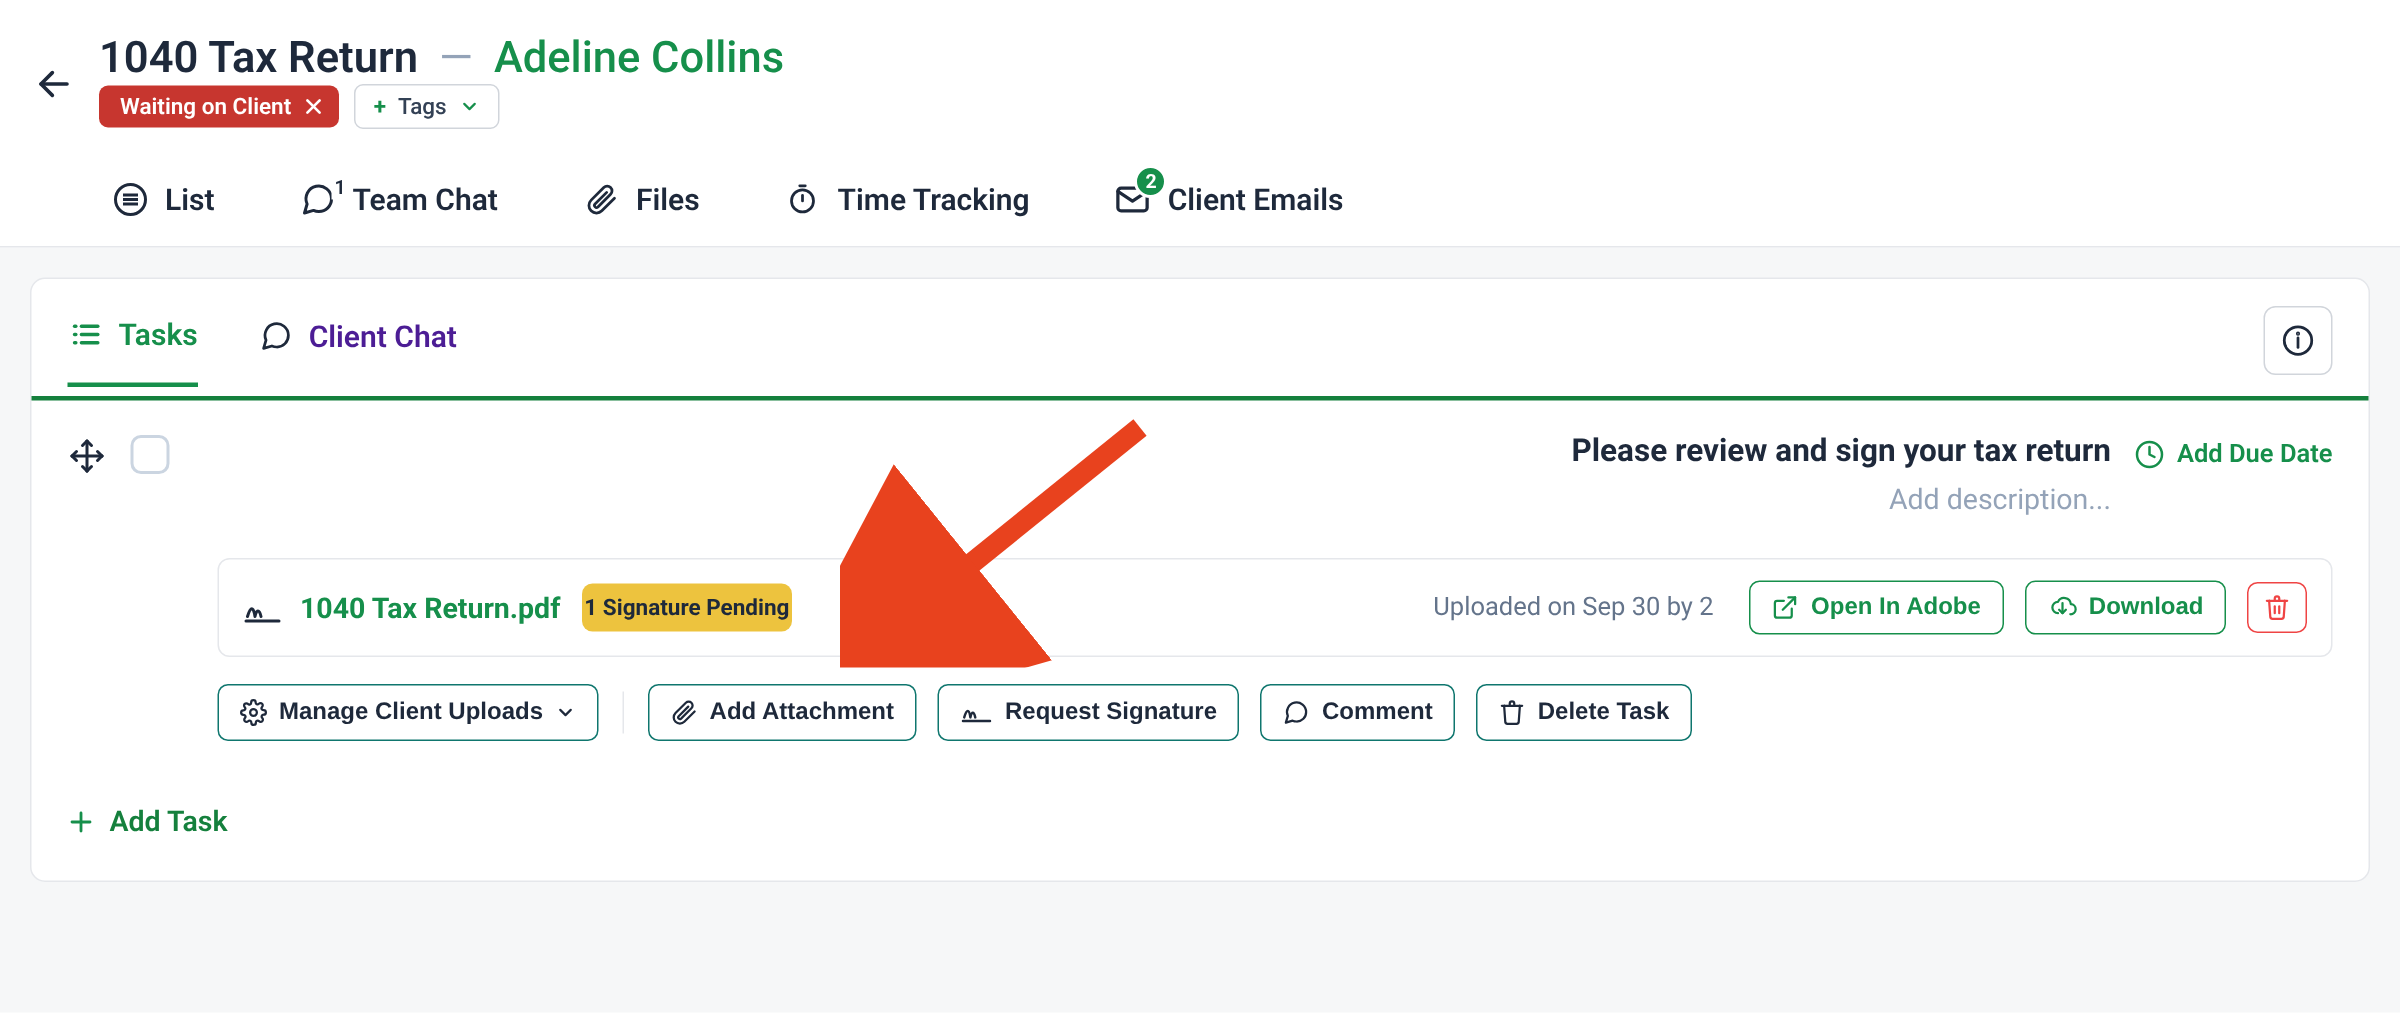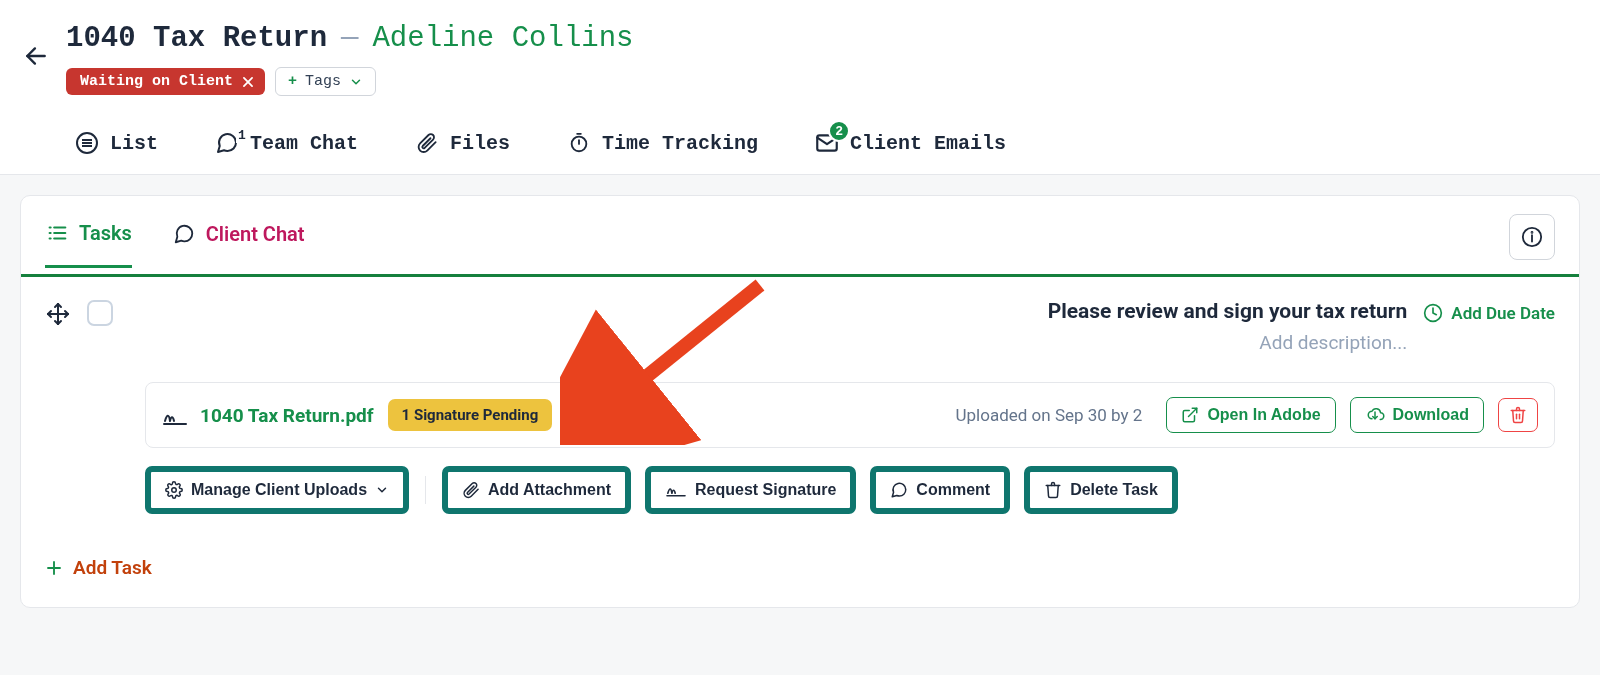--- a/index.html
+++ b/index.html
@@ -13,21 +13,20 @@
     overflow: hidden;
   }
   .top-region {
     background: #ffffff;
     border-bottom: 1px solid #e5e7eb;
     padding: 22px 20px 0 20px;
   }
   .header-row {
     display: flex;
     align-items: flex-start;
-    font-family: Liberation Mono, monospace;
   }
   .back-arrow {
     width: 32px;
     height: 32px;
     display: flex;
     align-items: center;
     justify-content: center;
     margin-right: 14px;
     margin-top: 18px;
     cursor: pointer;
@@ -40,21 +39,20 @@
     font-size: 29px;
     font-weight: 600;
     color: #1e293b;
   }
   .title-sep { color: #94a3b8; font-weight: 400; }
   .title-client { color: #168f4b; font-weight: 500; }
   .chip-row {
     display: flex;
     align-items: center;
     gap: 10px;
-    margin-top: 12px;
   }
   .status-chip {
     background: #c7362f;
     color: #fff;
     font-size: 15px;
     font-weight: 600;
     padding: 5px 10px 5px 14px;
     border-radius: 6px;
     display: inline-flex;
     align-items: center;
@@ -143,21 +141,21 @@
     display: flex;
     gap: 40px;
     flex: 1;
   }
   .stab {
     display: flex;
     align-items: center;
     gap: 10px;
     font-size: 20px;
     font-weight: 600;
-    color: #be185d;
+    color: #4c1d95;
     padding-bottom: 20px;
     cursor: pointer;
   }
   .stab.active { color: #168f4b; border-bottom: 3px solid #168f4b; }
   .stab .icon { width: 24px; height: 24px; display:inline-flex; align-items:center; justify-content:center; }
   .stab.active .icon svg { stroke: #168f4b; }
   .info-btn {
     width: 46px; height: 46px;
     border: 1px solid #d1d5db;
     border-radius: 8px;
@@ -228,21 +226,21 @@
   .file-name {
     color: #168f4b;
     font-weight: 700;
     font-size: 19px;
   }
   .sig-badge {
     background: #edc33e;
     color: #1e293b;
     font-weight: 700;
     font-size: 15px;
-    padding: 7px 14px;
+    padding: 7px 2px;
     border-radius: 7px;
   }
   .file-spacer { flex: 1; }
   .uploaded-txt {
     color: #64748b;
     font-size: 17px;
     margin-right: 10px;
   }
   .gbtn {
     border: 1.5px solid #168f4b;
@@ -267,41 +265,41 @@
     cursor: pointer;
   }
 
   .action-row {
     margin: 18px 0 0 100px;
     display: flex;
     align-items: center;
     gap: 14px;
   }
   .abtn {
-    border: 6px solid #0f766e;
+    border: 1px solid #0f766e;
     background: #fff;
     color: #1e293b;
     font-weight: 600;
     font-size: 16px;
     padding: 9px 14px;
     border-radius: 7px;
     display: inline-flex;
     align-items: center;
     gap: 8px;
     cursor: pointer;
   }
   .vdiv {
     width: 1px; height: 28px; background:#e5e7eb; margin: 0 2px;
   }
 
   .add-task-row {
     padding: 18px 24px 26px 24px;
   }
   .add-task {
-    color: #c2410c;
+    color: #15803d;
     font-size: 19px;
     font-weight: 600;
     display: inline-flex;
     align-items: center;
     gap: 10px;
     cursor: pointer;
   }
 
   .arrow-annot {
     position: absolute;

